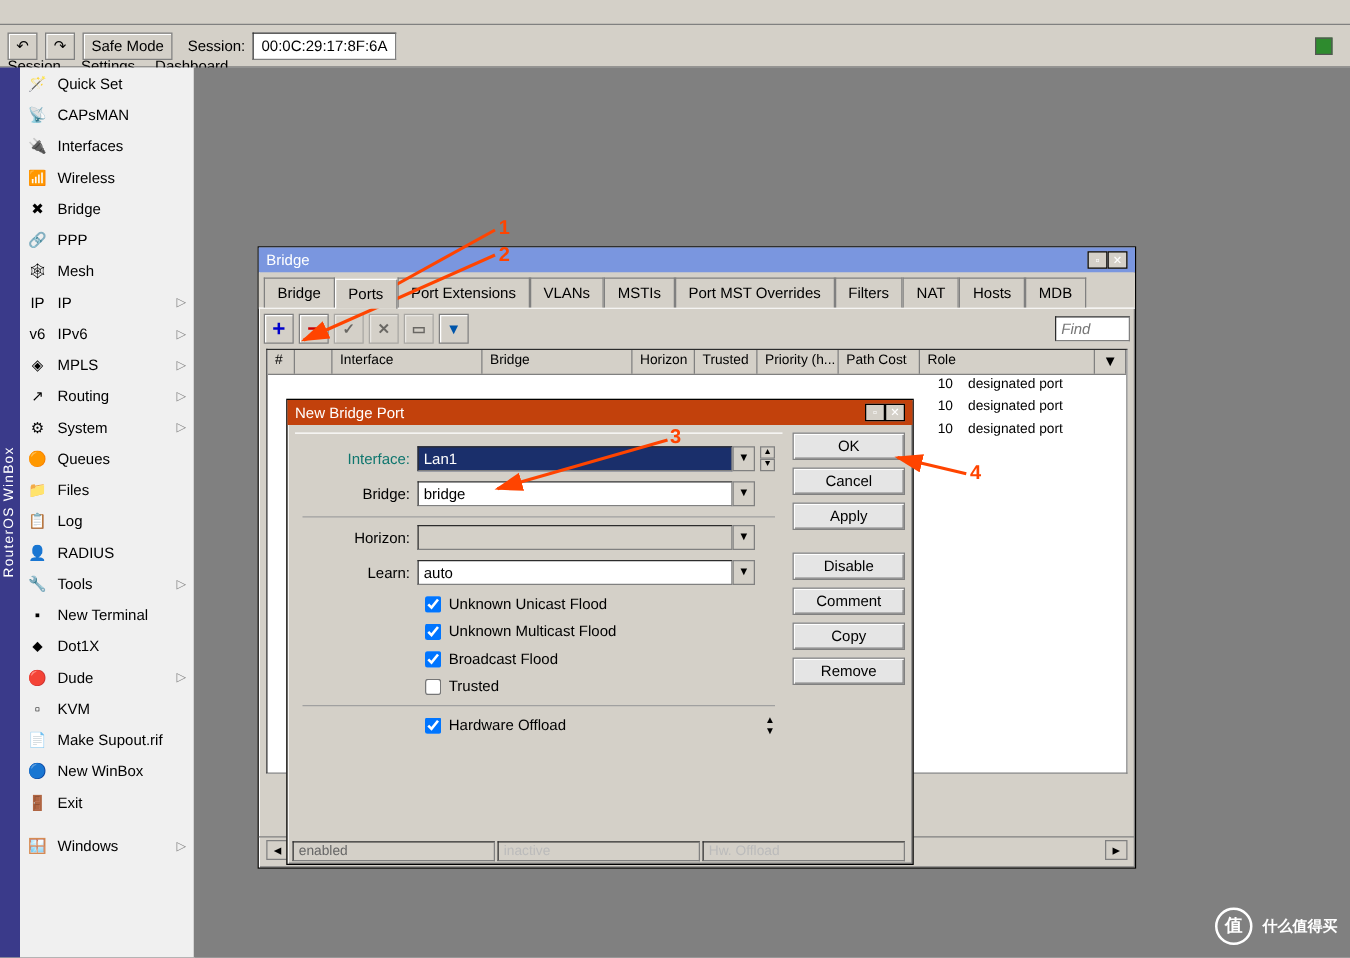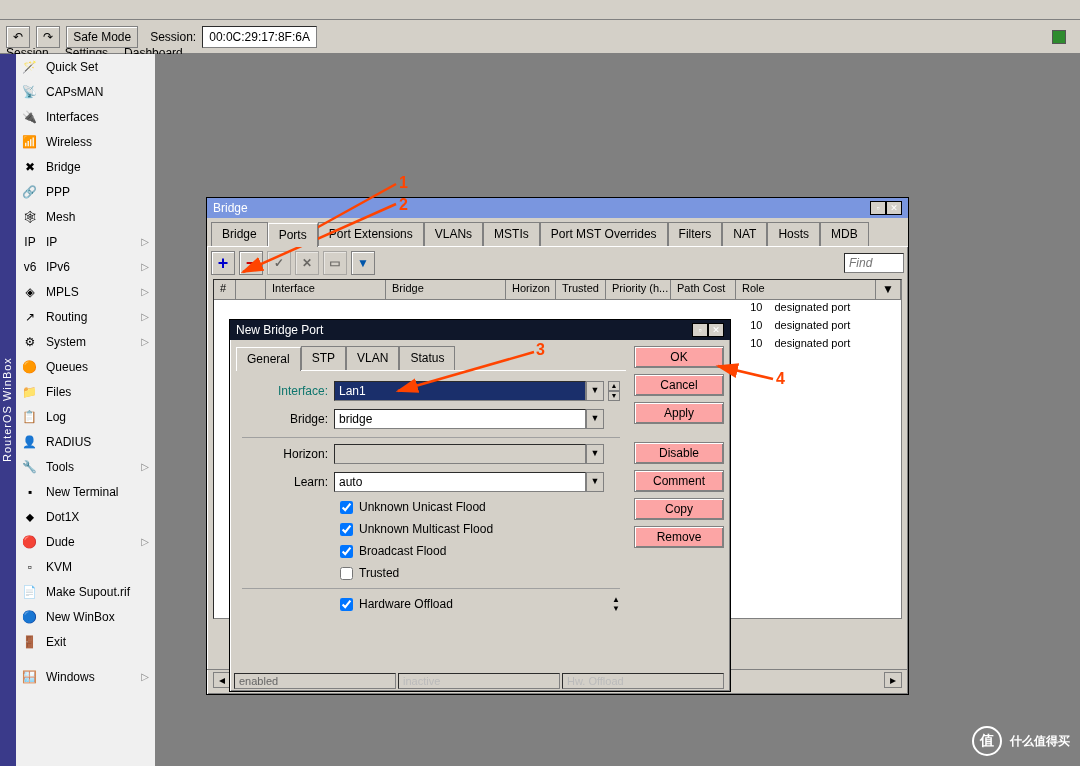--- a/index.html
+++ b/index.html
@@ -27,21 +27,21 @@
 .s-icon { width: 16px; height: 16px; display: inline-block; font-size: 12px; text-align: center; line-height:16px;}
 .s-arrow { margin-left: auto; color: #888; font-size: 10px; }
 
 
 .canvas { flex: 1; background: #808080; position: relative; }
 
 
 .win { position: absolute; background: #d4d0c8; border: 1px solid #000; box-shadow: inset 1px 1px #fff, inset -1px -1px #808080; }
 .win-bridge { left: 50px; top: 143px; width: 703px; height: 498px; }
 .win-title { background: #7a96df; color: #fff; padding: 3px 6px; height: 20px; display: flex; align-items: center; }
-.win-title.active { background: #0f172a; }
+.win-title.active { background: #c2410c; }
 .win-btns { margin-left: auto; display: flex; gap: 0; }
 .win-btn { width: 16px; height: 14px; background: #d4d0c8; border: 1px solid #000; font-size: 9px; text-align: center; line-height: 12px; cursor: pointer; }
 
 .tabstrip { display: flex; padding: 4px 4px 0 4px; background: #d4d0c8; }
 .tab { padding: 4px 10px; background: #d4d0c8; border: 1px solid #808080; border-bottom: none; margin-right: 0px; cursor: pointer; position: relative; }
 .tab.active { background: #d4d0c8; border-top: 1px solid #fff; border-left: 1px solid #fff; z-index: 2; top: 1px; padding-bottom: 5px; }
 
 .win-toolbar { padding: 4px; border-top: 1px solid #fff; display: flex; gap: 4px; align-items: center; }
 .w-btn { width: 24px; height: 24px; background: #d4d0c8; border: 1px solid #808080; box-shadow: inset 1px 1px #fff; display: inline-flex; align-items: center; justify-content: center; cursor: pointer; font-weight: bold; }
 .w-btn.disabled { opacity: 0.5; }
@@ -54,21 +54,21 @@
 .td { padding: 1px 6px; font-size: 11px; }
 
 .statusbar { display: flex; padding: 2px 6px; margin-top: 4px; border-top: 1px solid #808080; }
 .sb-cell { border: 1px inset #808080; padding: 1px 4px; margin-right: 2px; font-size: 11px; color: #666; }
 
 
 .win-dialog { left: 73px; top: 265px; width: 502px; height: 373px; }
 .dlg-body { display: flex; padding: 6px; gap: 8px; }
 .dlg-left { flex: 1; }
 .dlg-right { width: 90px; display: flex; flex-direction: column; gap: 6px; }
-.dlg-btn { height: 22px; background: #fca5a5; border: 1px solid #808080; box-shadow: inset 1px 1px #fff, inset -1px -1px #808080; cursor: pointer; }
+.dlg-btn { height: 22px; background: #e5e5e5; border: 1px solid #808080; box-shadow: inset 1px 1px #fff, inset -1px -1px #808080; cursor: pointer; }
 
 .form-row { display: flex; align-items: center; margin-bottom: 8px; }
 .f-label { width: 92px; text-align: right; padding-right: 6px; }
 .f-label.blue { color: #0f766e; }
 .f-input { flex: 1; height: 20px; border: 1px inset #808080; background: #fff; padding: 2px 4px; }
 .f-input.sel { background: #1a2f6b; color: #fff; }
 .f-drop { width: 18px; height: 20px; border: 1px solid #808080; background: #d4d0c8; text-align: center; line-height: 16px; font-size: 9px; cursor: pointer; }
 .f-updown { width: 12px; height: 20px; display: flex; flex-direction: column; margin-left: 4px; }
 .f-updown div { width: 12px; height: 10px; border: 1px solid #808080; background: #d4d0c8; font-size: 7px; text-align: center; line-height: 7px; cursor: pointer; }
 .f-check { margin-left: 98px; display: flex; align-items: center; gap: 6px; margin-bottom: 8px; }
@@ -293,26 +293,20 @@
     <div class="win win-dialog">
       <div class="win-title active">
         <span>New Bridge Port</span>
         <div class="win-btns">
           <div class="win-btn">▫</div>
           <div class="win-btn">✕</div>
         </div>
       </div>
       <div class="dlg-body">
         <div class="dlg-left">
-          <div class="tabstrip" style="padding:0" id="dlgTabs">
-              <div class="tab active">General</div>
-              <div class="tab">STP</div>
-              <div class="tab">VLAN</div>
-              <div class="tab">Status</div>
-            </div>
           <div style="border-top:1px solid #fff;padding:10px 6px 6px 6px">
 
             <div class="form-row">
               <div class="f-label blue">Interface:</div>
               <div class="f-input sel">Lan1</div>
               <div class="f-drop">▼</div>
               <div class="f-updown">
                   <div>▲</div>
                   <div>▼</div>
                 </div>

